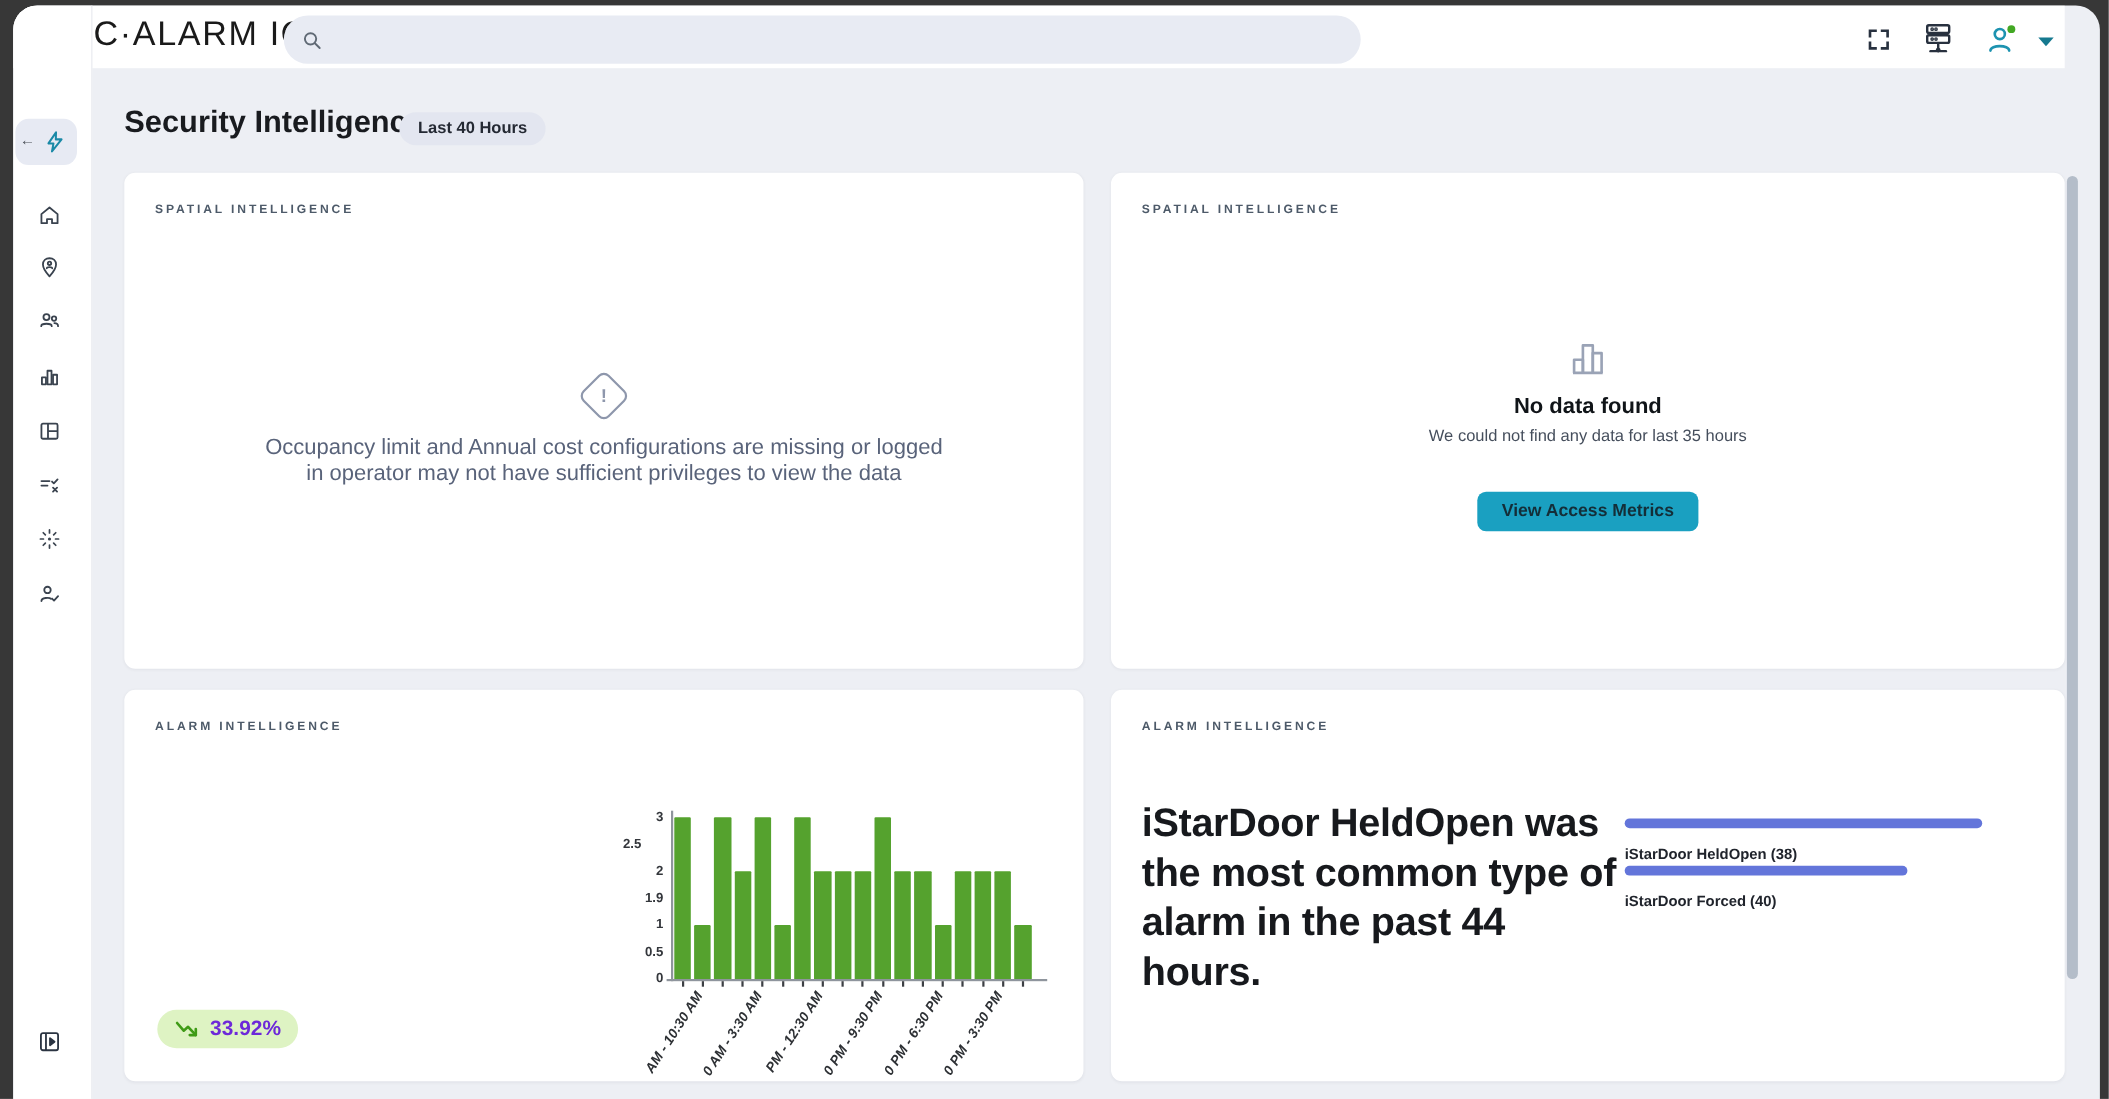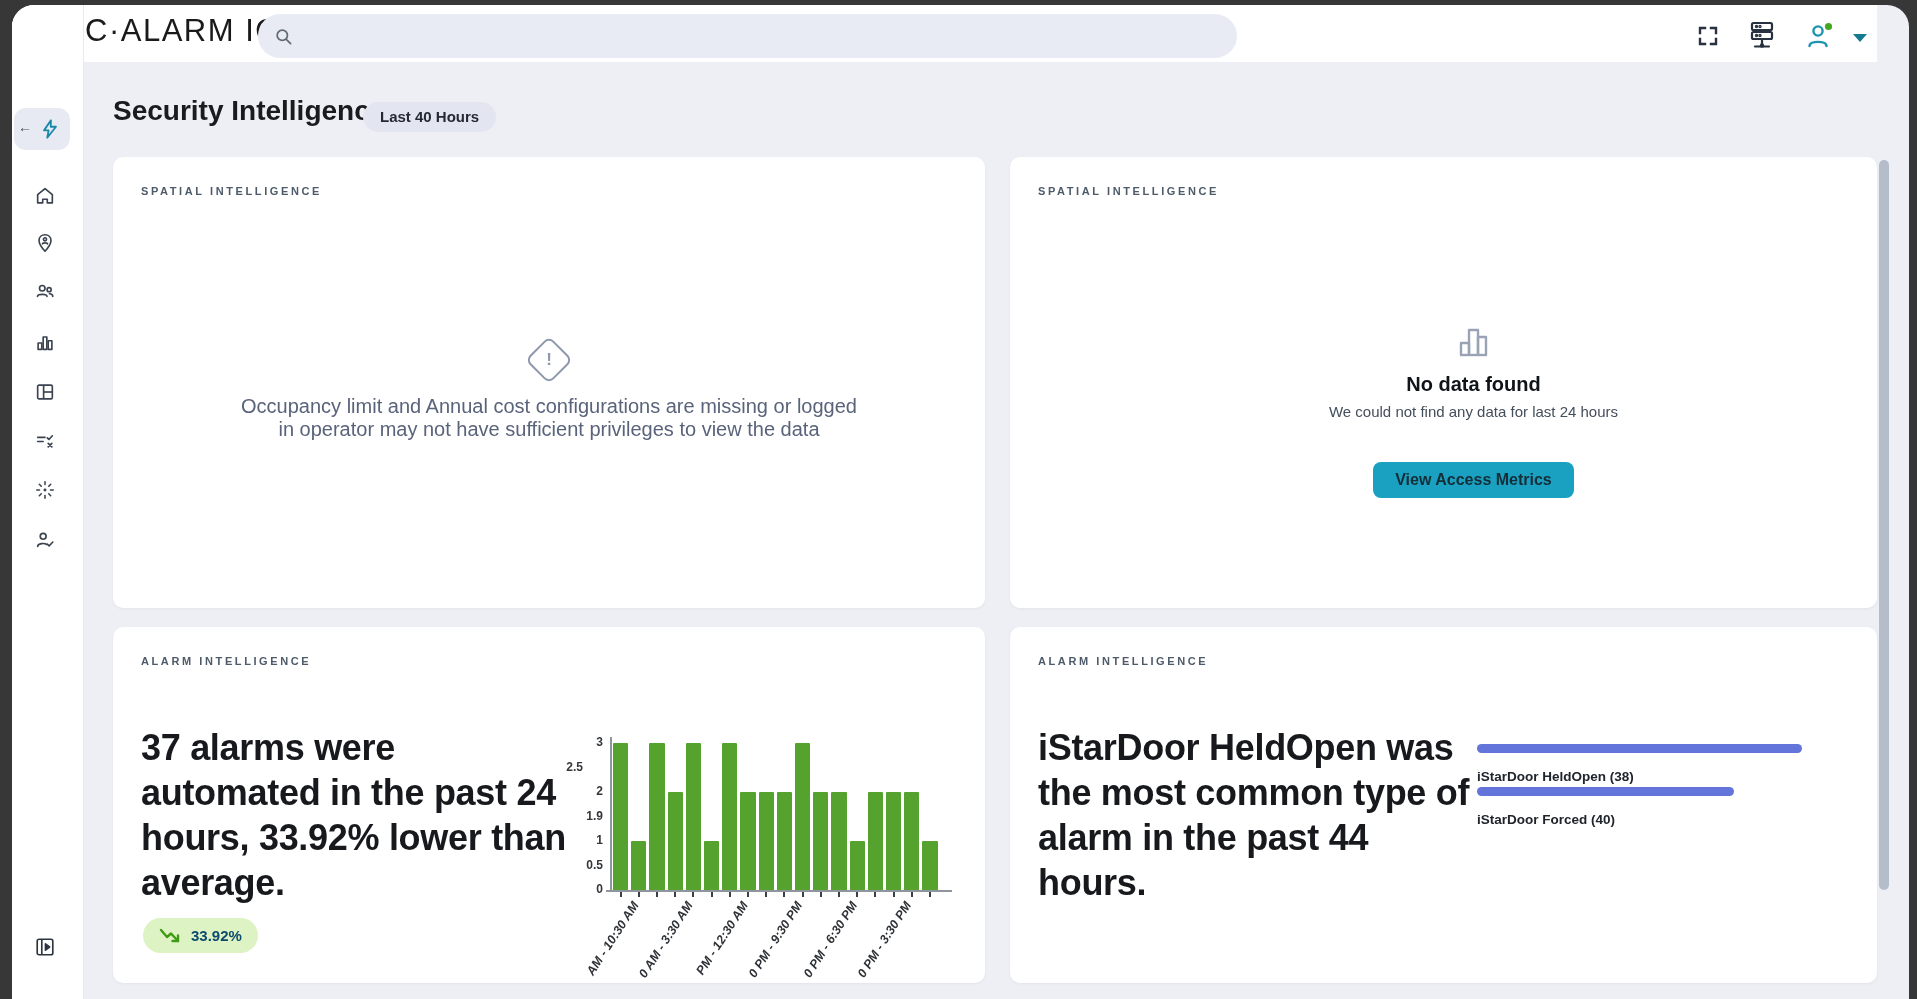--- a/index.html
+++ b/index.html
@@ -44,37 +44,37 @@
     display:inline-block;width:30px;height:30px;border:2.5px solid #8e97ac;border-radius:7px;
     transform:rotate(45deg);position:relative;
   }
   .diamond span{
     position:absolute;left:0;top:0;width:30px;height:30px;transform:rotate(-45deg);
     font-size:17px;font-weight:700;color:#8e97ac;line-height:30px;text-align:center;
   }
   .warn-text{
     margin:14px auto 0;width:620px;font-size:20px;line-height:23px;color:#59637a;
   }
-  .nodata-wrap{position:absolute;left:0;top:168px;width:100%;text-align:center;margin-left:30px;}
+  .nodata-wrap{position:absolute;left:0;top:152px;width:100%;text-align:center;}
   .nodata-title{margin-top:10px;font-size:20px;font-weight:700;color:#101418;}
   .nodata-sub{margin-top:7px;font-size:15px;color:#454e5c;}
   .btn-teal{
     display:inline-block;margin-top:24px;height:36px;line-height:36px;padding:0 22px;
     background:#1aa0c1;border-radius:8px;font-size:16px;font-weight:700;color:#142e38;cursor:pointer;border:none;
     font-family:"Liberation Sans",sans-serif;
   }
   .headline{
     position:absolute;left:28px;top:98px;width:440px;
     font-size:36px;line-height:45px;font-weight:700;color:#17191d;letter-spacing:-0.3px;
   }
   .badge-green{
     position:absolute;left:30px;top:291px;height:35px;border-radius:18px;background:#def3c3;
     display:flex;align-items:center;padding:0 16px;gap:8px;
   }
-  .badge-green b{font-size:15px;font-weight:700;color:#0c4a6e;}
+  .badge-green b{font-size:19px;font-weight:700;color:#6d28d9;}
   .vbar{position:absolute;border-radius:1px 1px 0 0;}
   .ytick{position:absolute;width:40px;text-align:right;font-size:12px;font-weight:700;color:#33363b;}
   .xlab{
     position:absolute;white-space:nowrap;font-size:12.5px;font-weight:700;font-style:italic;color:#2e3135;
     transform:rotate(-57deg);transform-origin:100% 0;
   }
   .axis{position:absolute;background:#8f959d;}
   .btick{position:absolute;background:#3c3f44;}
   .hbar{position:absolute;height:9px;border-radius:4.5px;}
   .hbar-label{position:absolute;font-size:13.5px;font-weight:700;color:#20242c;white-space:nowrap;margin-top:12px;}
@@ -230,29 +230,28 @@
     <div class="nodata-wrap">
       <span style="display:inline-block">
         <svg width="36" height="34" viewBox="0 0 36 34" fill="none" stroke="#9aa3b6" stroke-width="2.4" stroke-linejoin="round">
             <path d="M5 30 V18 H13 V30"></path>
             <path d="M13 30 V5 H22 V30"></path>
             <path d="M22 30 V12 H30 V30"></path>
             <path d="M4 30 H31"></path>
           </svg>
       </span>
       <div class="nodata-title">No data found</div>
-      <div class="nodata-sub">We could not find any data for last 24 hours</div>
+      <div class="nodata-sub">We could not find any data for last 35 hours</div>
       <br>
       <button class="btn-teal">View Access Metrics</button>
     </div>
   </div>
 
   <div class="card" id="card-alarm-left">
     <div class="section-label">ALARM INTELLIGENCE</div>
-    <div class="headline">37 alarms were automated in the past 24 hours, 33.92% lower than average.</div>
     <div class="badge-green">
       <span>
         <svg width="24" height="16" viewBox="0 0 24 16" fill="none" stroke="#3f9b16" stroke-width="2.4" stroke-linecap="round" stroke-linejoin="round">
             <path d="M2 2 L8 9 L12 5.5 L19 13"></path>
             <path d="M19 7.5 V13 H13.5"></path>
           </svg>
       </span>
       <b>33.92%</b>
     </div>
     <div id="alarm-bar-chart"></div>

